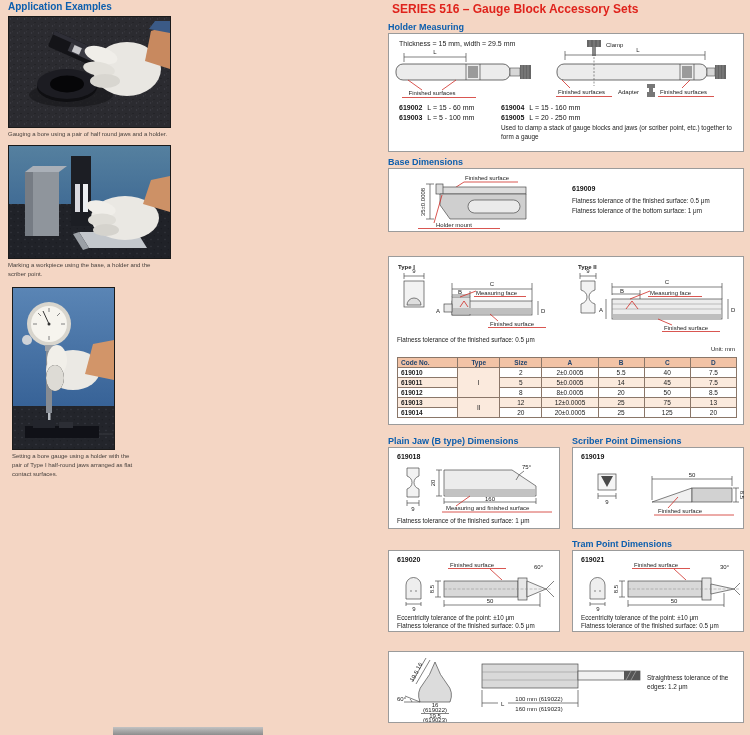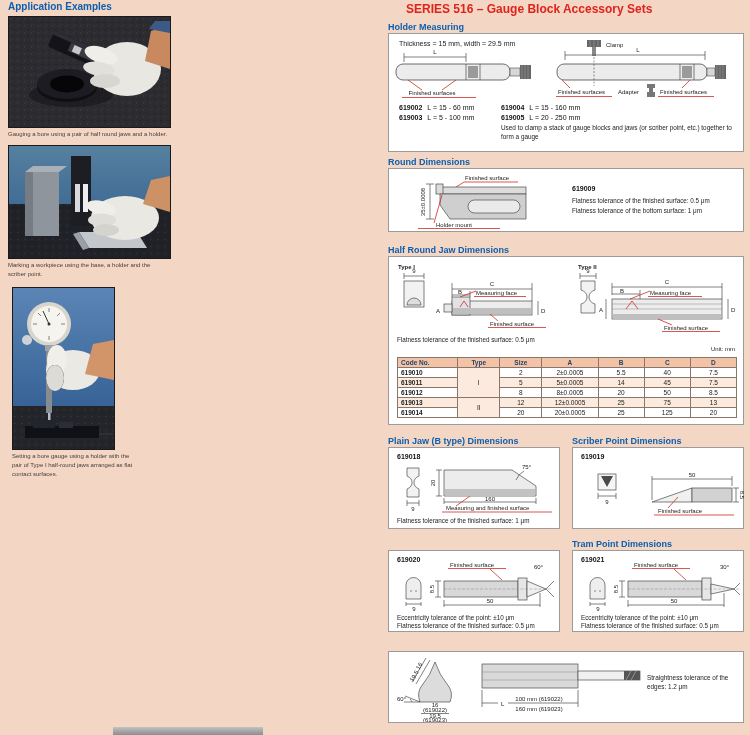--- a/index.html
+++ b/index.html
@@ -3,21 +3,21 @@
 <meta charset="utf-8">
 <style>
   *{margin:0;padding:0;box-sizing:border-box}
   html,body{width:750px;height:735px}
   body{font-family:"Liberation Sans",sans-serif;background:#fff}
   #page{position:relative;width:750px;height:735px;background:#f4d6c4;overflow:hidden}
   .app-title{position:absolute;left:8px;top:1px;font-size:10px;font-weight:bold;color:#0d5fae}
   .photo{position:absolute;border:1px solid #1a1a1a;overflow:hidden;background:#222}
   .caption{position:absolute;font-size:6px;line-height:1.5;color:#453f3b}
   .right-col{position:absolute;left:388px;top:0;width:356px;height:735px}
-  .series-title{position:absolute;left:18px;top:2px;font-size:12px;font-weight:bold;color:#df231c}
+  .series-title{position:absolute;left:4px;top:2px;font-size:12px;font-weight:bold;color:#df231c}
   .sec-head{position:absolute;left:0;color:#0d5fae;font-weight:bold;font-size:9px;border-bottom:1px solid #0d5fae;padding-bottom:2px}
   .w-full{width:356px}.w-half{width:172px}
   .box{position:absolute;background:#fff;border:1px solid #9b9b9b}
   .diag{position:absolute;left:1px;top:0}
   .note{position:absolute;font-size:7px;color:#222}
   .codes{position:absolute;font-size:7px;color:#111;line-height:10px;white-space:nowrap}
   .codes b{margin-right:5px}
   .boxnote{position:absolute;font-size:6.4px;color:#222;line-height:1.4}
   .codehead{position:absolute;font-size:7px;font-weight:bold;color:#111}
   .tol{position:absolute;font-size:6.3px;color:#222;white-space:nowrap}
@@ -215,21 +215,21 @@
         <div><b>619002</b><span>L = 15 - 60 mm</span></div>
         <div><b>619003</b><span>L = 5 - 100 mm</span></div>
       </div>
       <div class="codes" style="left:112px;top:69px">
         <div><b>619004</b><span>L = 15 - 160 mm</span></div>
         <div><b>619005</b><span>L = 20 - 250 mm</span></div>
       </div>
       <div class="boxnote" style="left:112px;top:90px;width:238px">Used to clamp a stack of gauge blocks and jaws (or scriber point, etc.) together to form a gauge</div>
     </div>
 
-    <div class="sec-head w-full" style="top:157px">Round Dimensions</div>
+    <div class="sec-head w-full" style="top:157px">Base Dimensions</div>
     <div class="box" style="top:168px;left:0;width:356px;height:64px">
       <svg class="diag" width="354" height="62" viewBox="0 0 354 62">
         <text x="75" y="11">Finished surface</text>
         <polyline class="red" points="60,22 74,13 128,13"></polyline>
         <rect x="50" y="18" width="86" height="7" fill="#dcdcdc" stroke="#4a4a4a" stroke-width="0.7"></rect>
         <rect x="46" y="15" width="7" height="10" fill="#dcdcdc" stroke="#4a4a4a" stroke-width="0.7"></rect>
         <polygon points="50,25 136,25 136,50 60,50 50,36" fill="#cfcfcf" stroke="#4a4a4a" stroke-width="0.7"></polygon>
         <rect x="78" y="31" width="52" height="13" rx="6.5" fill="#eaeaea" stroke="#4a4a4a" stroke-width="0.7"></rect>
         <g class="ln">
           <line x1="40" y1="15" x2="40" y2="50"></line>
@@ -239,21 +239,20 @@
         <text transform="rotate(-90 35 33)" x="35" y="33" text-anchor="middle" font-size="5">35±0.0008</text>
         <polyline class="red" points="52,26 44,54"></polyline>
         <text x="46" y="58">Holder mount</text>
         <line x1="28" y1="59.5" x2="110" y2="59.5" class="red"></line>
       </svg>
       <div class="codehead" style="left:183px;top:16px">619009</div>
       <div class="tol" style="left:183px;top:28px">Flatness tolerance of the finished surface: 0.5 μm</div>
       <div class="tol" style="left:183px;top:38px">Flatness tolerance of the bottom surface: 1 μm</div>
     </div>
 
-    <div class="sec-head w-full" style="top:245px">Half Round Jaw Dimensions</div>
     <div class="box" style="top:256px;left:0;width:356px;height:169px">
       <svg class="diag" width="354" height="76" viewBox="0 0 354 76">
 
         <text x="8" y="12" class="bold" font-size="6.5">Type I</text>
         <g class="ln">
             <line x1="14" y1="16" x2="14" y2="22"></line>
             <line x1="34" y1="16" x2="34" y2="22"></line>
             <line x1="14" y1="19" x2="34" y2="19"></line>
           </g>
         <text x="24" y="16" text-anchor="middle" font-size="5">9</text>

